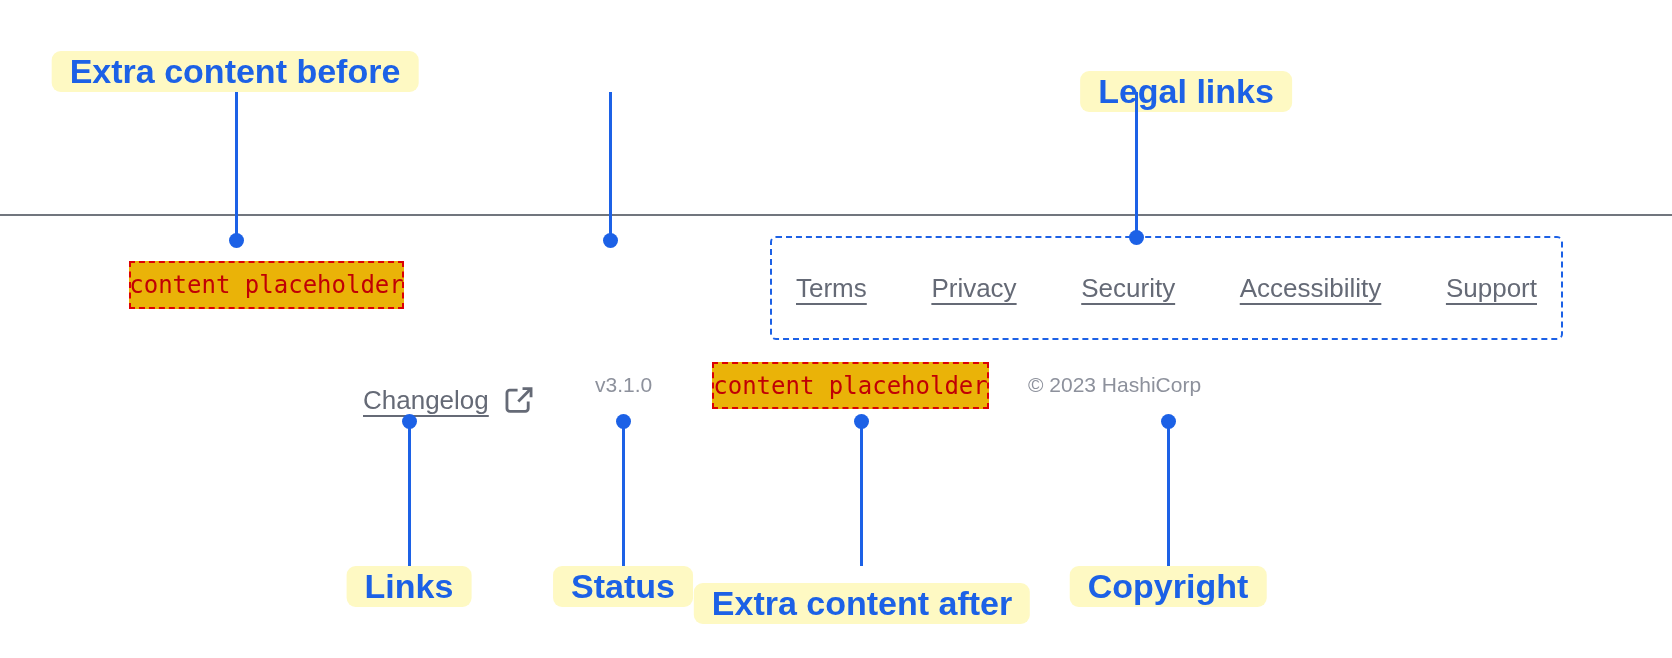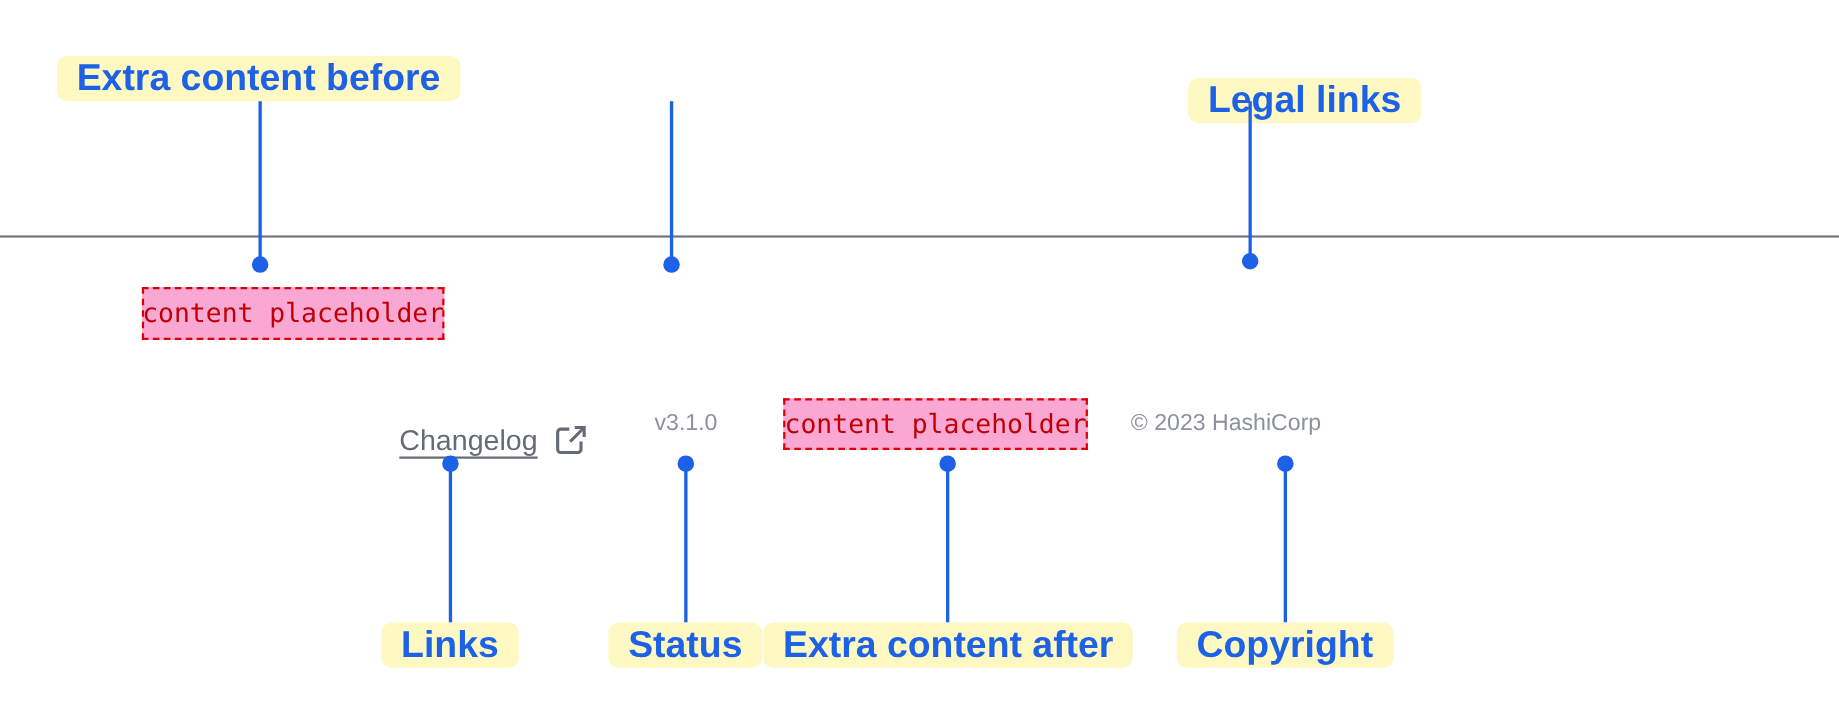--- a/index.html
+++ b/index.html
@@ -46,21 +46,21 @@
   .dot {
     position: absolute;
     width: 15px; height: 15px;
     border-radius: 50%;
     background: #1C61E6;
   }
 
   
   .placeholder {
     position: absolute;
-    background: #f9a8d4;
+    background: #eab308;
     border: 2px dashed #DC0005;
     color: #C00005;
     font-family: "DejaVu Sans Mono", monospace;
     font-size: 24px;
     display: flex;
     align-items: center;
     justify-content: center;
     box-sizing: border-box;
     white-space: nowrap;
   }
@@ -137,20 +137,27 @@
   <div class="vline" style="left:608.5px; top:92px; height:142px;"></div>
   <div class="dot" style="left:602.5px; top:232.5px;"></div>
   <div class="vline" style="left:1134.5px; top:92px; height:140px;"></div>
   <div class="dot" style="left:1128.5px; top:229.5px;"></div>
 
   <div class="placeholder" style="left:129px; top:261px; width:275px; height:48px;">
     <span>content placeholder</span>
   </div>
 
 
+  <div class="legal-box">
+    <a class="flink">Terms</a>
+    <a class="flink">Privacy</a>
+    <a class="flink">Security</a>
+    <a class="flink">Accessibility</a>
+    <a class="flink">Support</a>
+  </div>
 
   <div class="changelog-group">
     <span class="flink">Changelog</span>
     <svg class="icon" width="34" height="34" viewBox="0 0 24 24">
       <path d="M18.5 13v5a2 2 0 0 1-2 2h-11a2 2 0 0 1-2-2V7a2 2 0 0 1 2-2h5.5" fill="none" stroke="#656A76" stroke-width="2"></path>
       <path d="M14.5 4h6v6" fill="none" stroke="#656A76" stroke-width="2"></path>
       <path d="M20.2 4.3l-8.7 8.7" fill="none" stroke="#656A76" stroke-width="2"></path>
     </svg>
   </div>
 
@@ -170,20 +177,20 @@
   <div class="vline" style="left:859.5px; top:428px; height:138px;"></div>
   <div class="dot" style="left:1160.5px; top:413.5px;"></div>
   <div class="vline" style="left:1166.5px; top:428px; height:138px;"></div>
 
   <div class="pill" style="left:409px; top:566px;">
     <span>Links</span>
   </div>
   <div class="pill" style="left:623px; top:566px;">
     <span>Status</span>
   </div>
-  <div class="pill" style="left:862px; top:566px;">
+  <div class="pill" style="left:862px; top:583px;">
     <span>Extra content after</span>
   </div>
   <div class="pill" style="left:1168px; top:566px;">
     <span>Copyright</span>
   </div>
 
 </div>
 
 </body></html>

